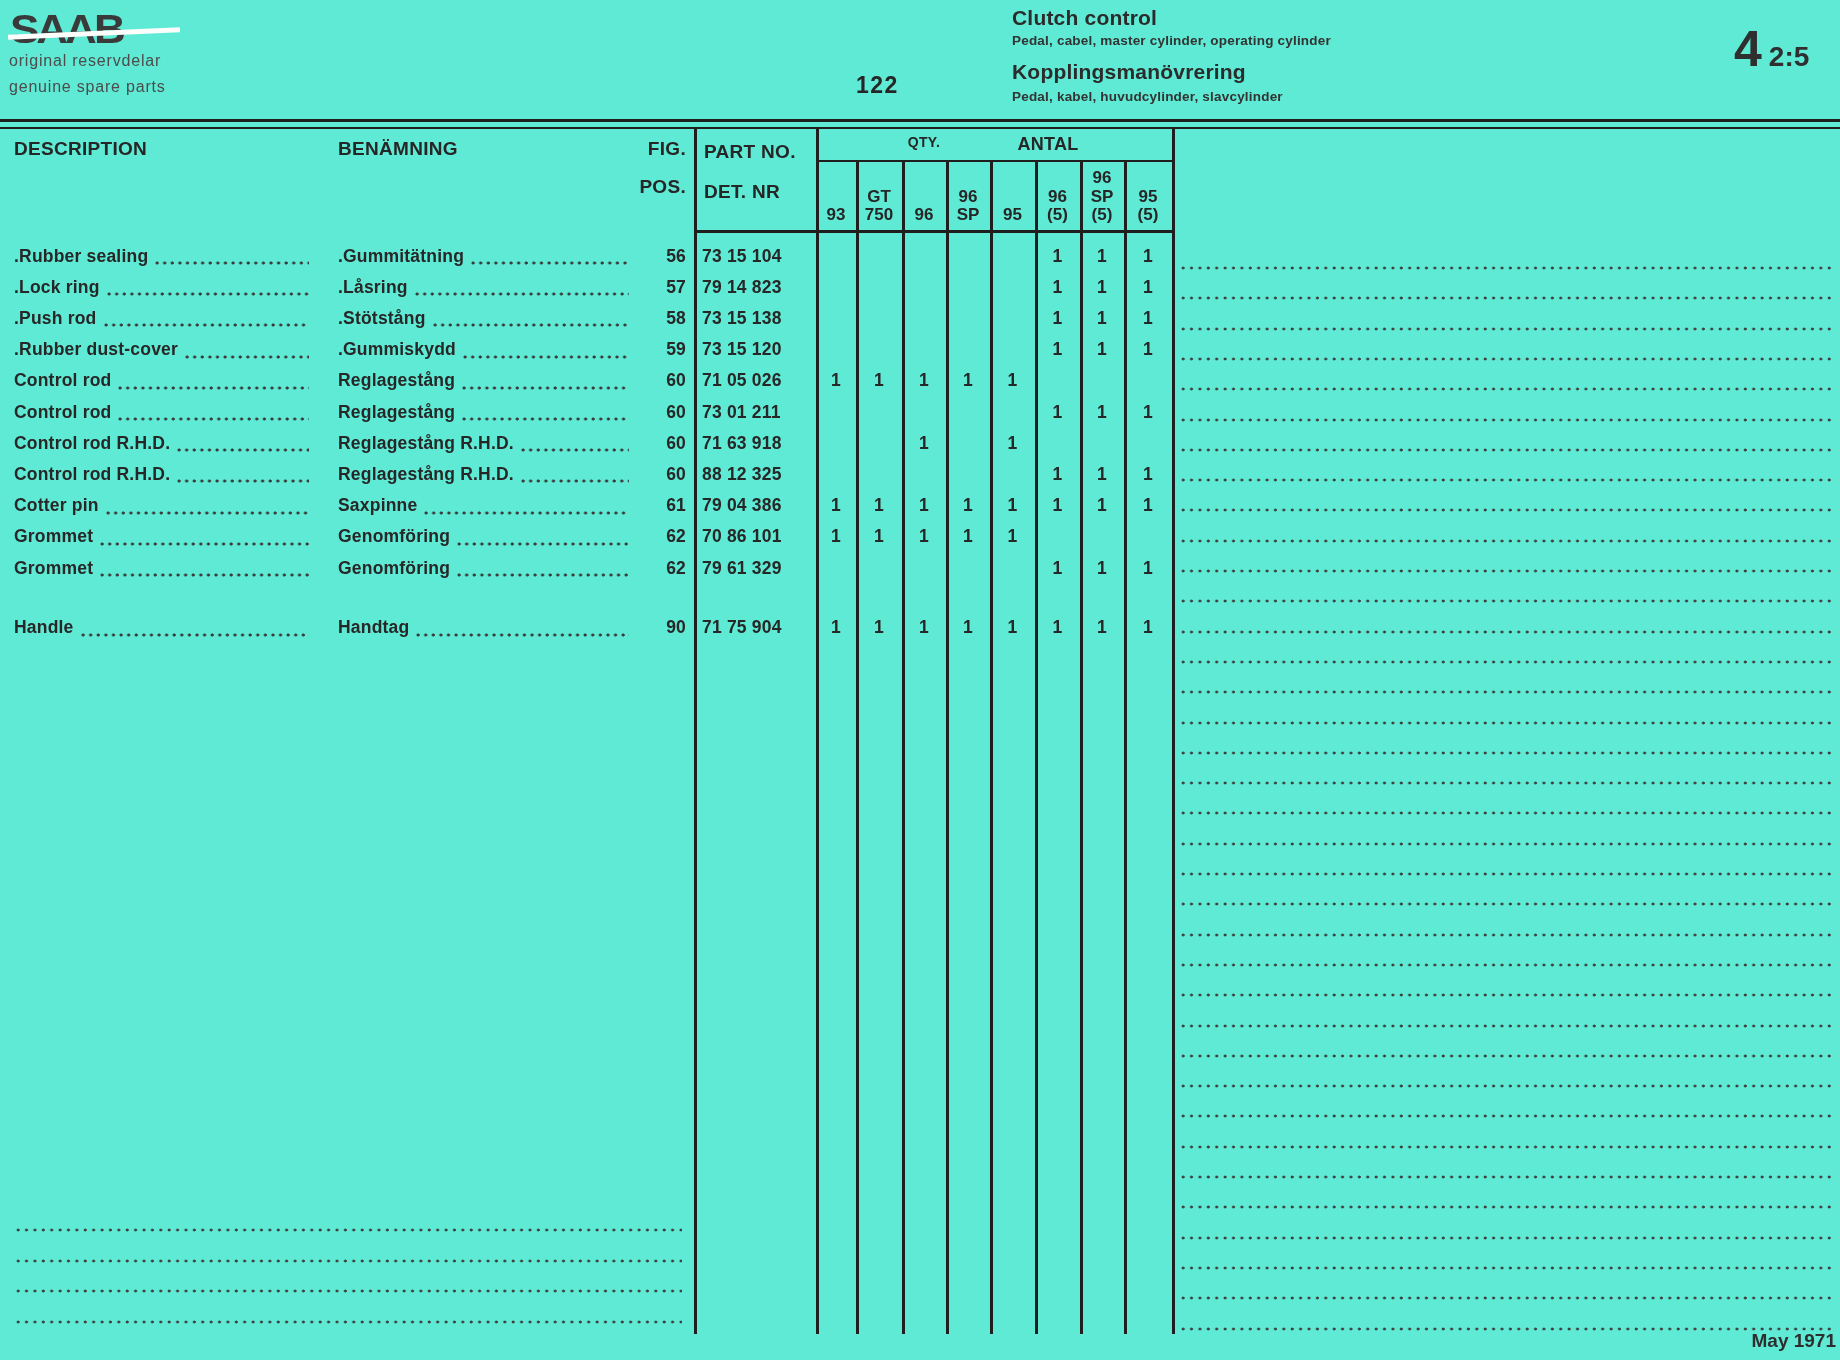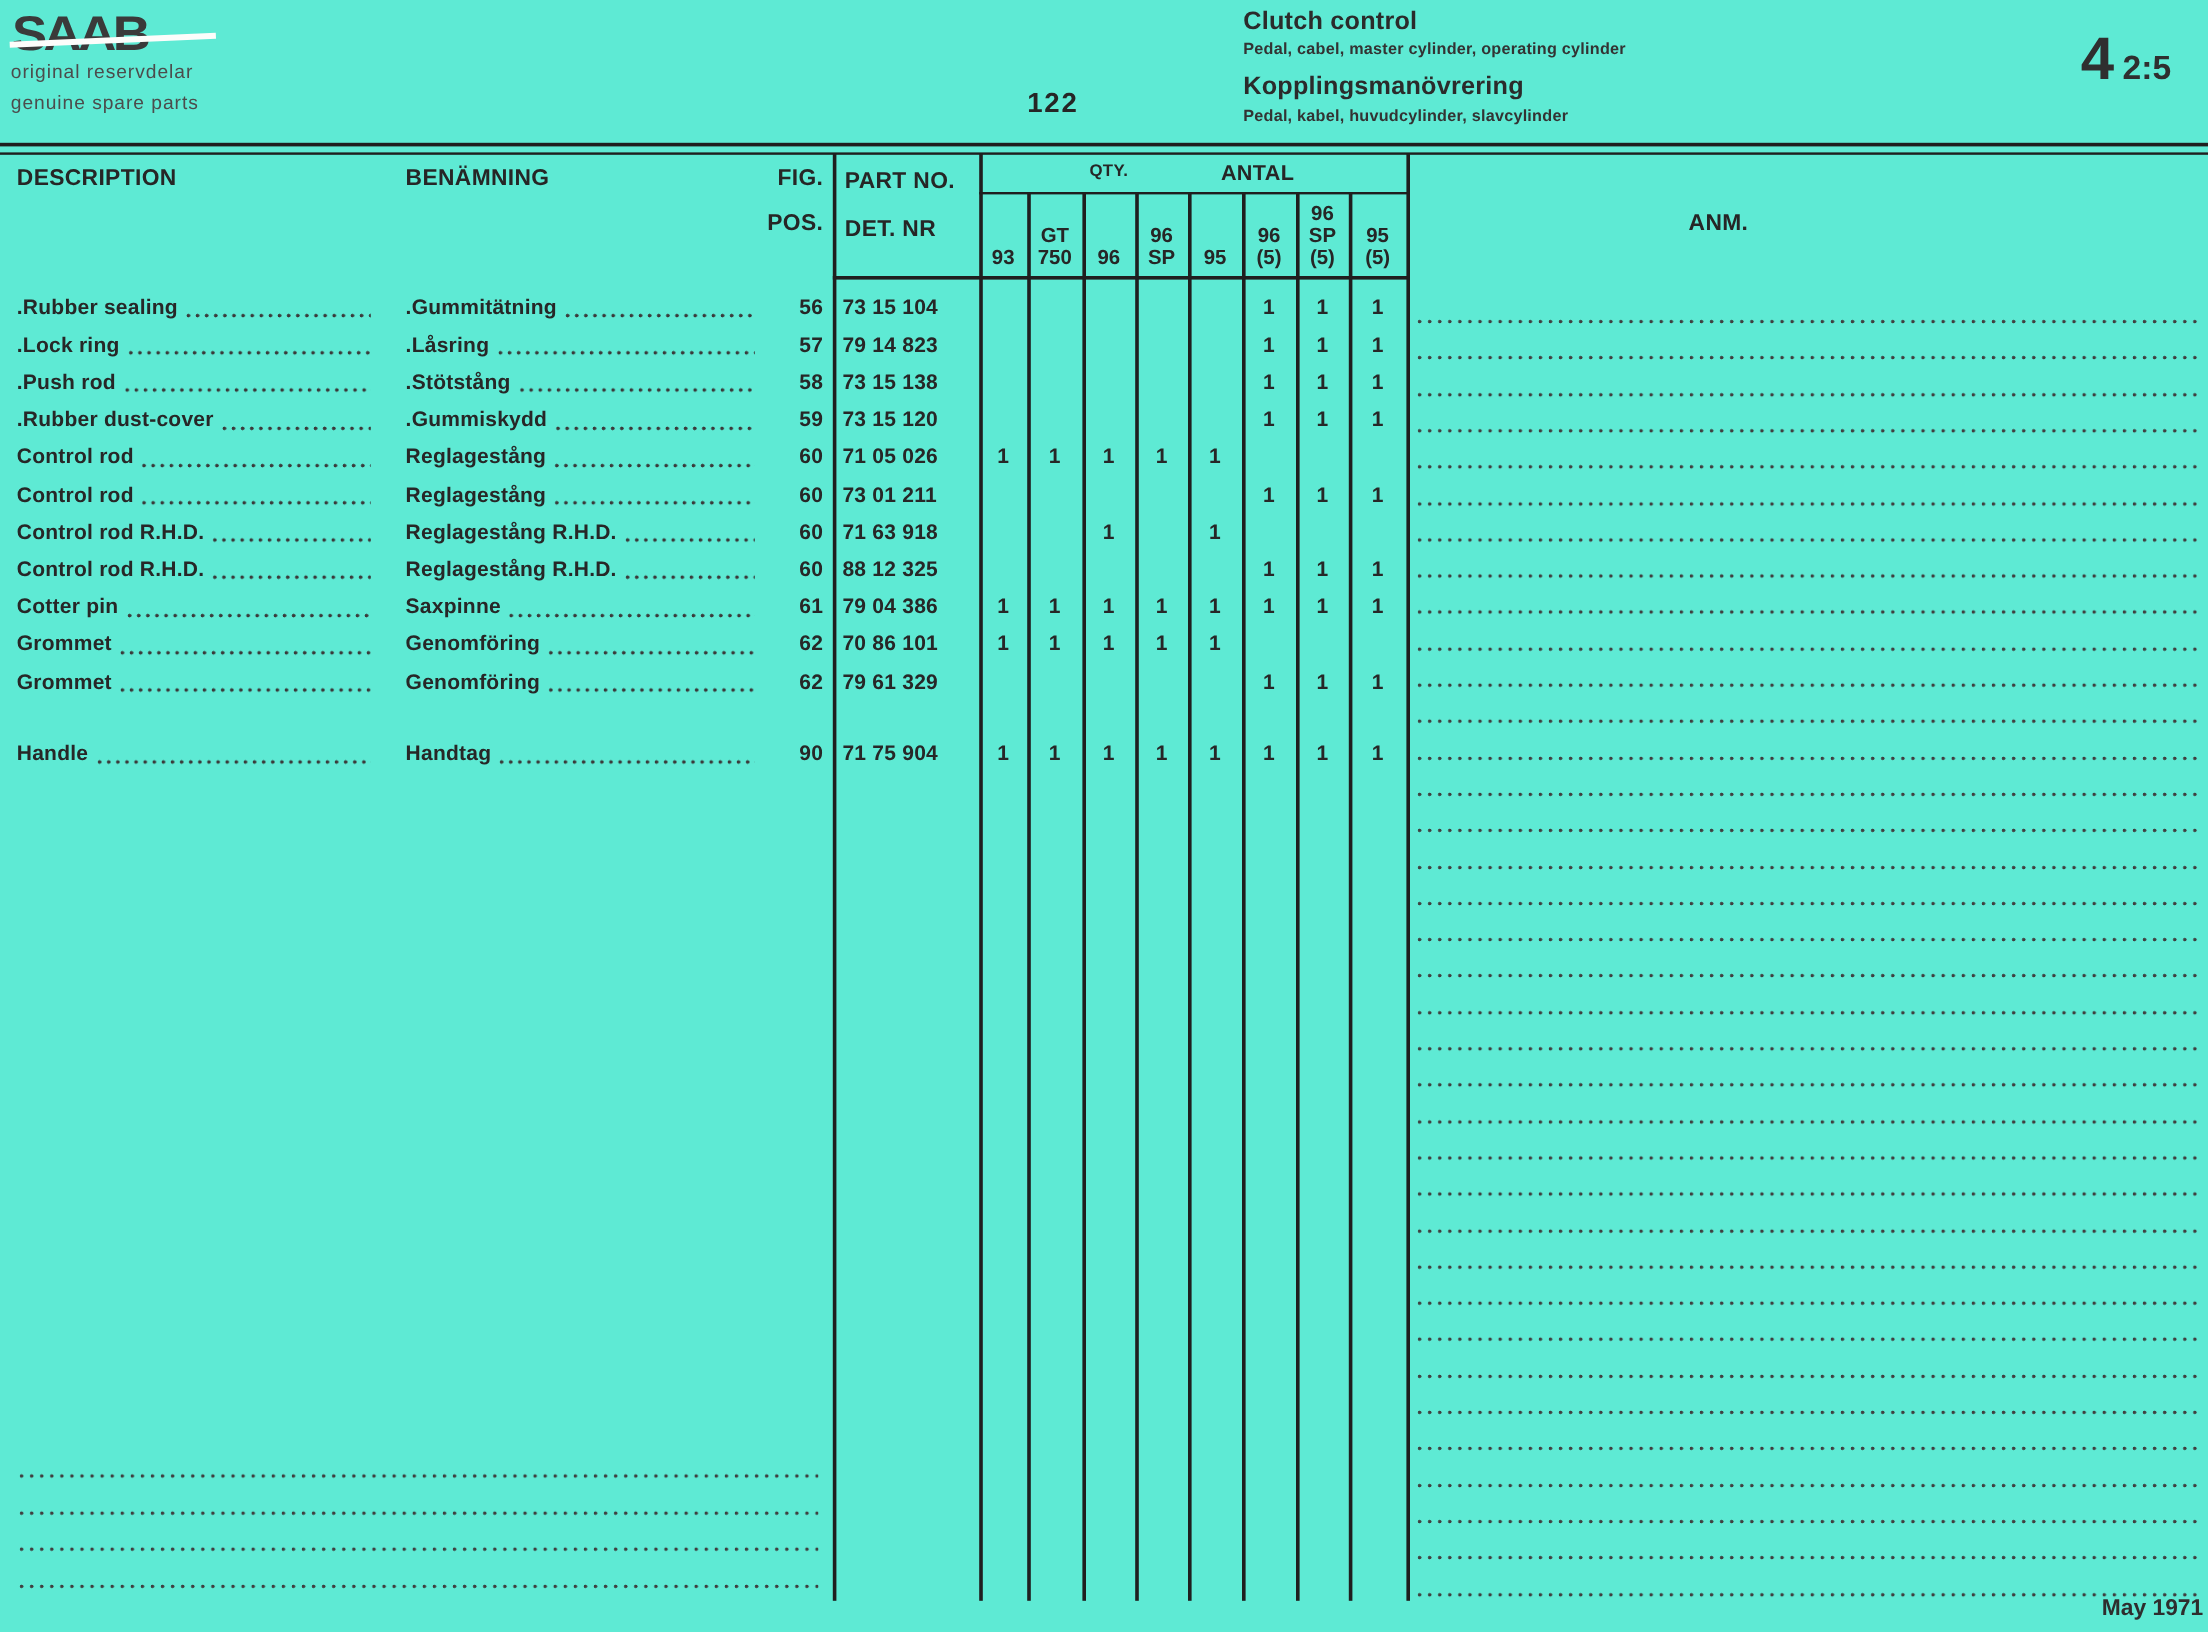--- a/index.html
+++ b/index.html
@@ -6,21 +6,21 @@
   .sheet{
     position:relative;width:1840px;height:1360px;background:#5eead4;
     font-family:"Liberation Sans",sans-serif;color:#2a2a2a;overflow:hidden;
   }
   .abs{position:absolute;}
   
   .logo{left:10px;top:4px;font-size:44px;font-weight:900;letter-spacing:-3px;color:#3a3a3a;transform:scaleY(.92);}
   .logo-slit{left:8px;top:31px;width:172px;height:5px;background:#fdfdfb;transform:rotate(-2.5deg);}
   .brand-sub{left:9px;font-size:16px;font-weight:500;color:#4c4c4c;letter-spacing:.8px;}
   .page-number{left:856px;top:72px;font-size:23px;font-weight:900;letter-spacing:1.5px;color:#262626;}
-  .sec{left:1036px;font-weight:900;color:#2b2b2b;}
+  .sec{left:1012px;font-weight:900;color:#2b2b2b;}
   .sec-title{font-size:21px;letter-spacing:.2px;}
   .sec-sub{font-size:13.5px;font-weight:800;letter-spacing:.2px;color:#333;}
   .ref{left:1734px;top:24px;display:flex;align-items:baseline;color:#2f2f2f;}
   .ref-major{font-size:50px;font-weight:900;line-height:1;}
   .ref-minor{font-size:28px;font-weight:700;margin-left:7px;}
   .footer-date{left:1640px;top:1330px;width:196px;text-align:right;font-size:19px;font-weight:700;color:#2e2e2e;}
   
   .hline,.vline{background:#1f1f1f;}
   
   .th{font-size:19px;font-weight:700;color:#262626;letter-spacing:.3px;white-space:nowrap;}
@@ -80,21 +80,20 @@
   <div class="abs vline" style="left:1124px;top:160px;width:2.5px;height:1174px;"></div>
 
   <div class="abs th" style="left:14px;top:138px;">DESCRIPTION</div>
   <div class="abs th" style="left:338px;top:138px;">BENÄMNING</div>
   <div class="abs th" style="left:616px;top:138px;width:70px;text-align:right;">FIG.</div>
   <div class="abs th" style="left:616px;top:176px;width:70px;text-align:right;">POS.</div>
   <div class="abs th" style="left:704px;top:141px;">PART NO.</div>
   <div class="abs th" style="left:704px;top:181px;">DET. NR</div>
   <div class="abs th" style="left:864px;top:134px;width:120px;text-align:center;font-size:14px;">QTY.</div>
   <div class="abs th" style="left:988px;top:134px;width:120px;text-align:center;font-size:18px;">ANTAL</div>
-  <div class="abs th" style="left:1152px;top:176px;width:560px;text-align:center;">ANM.</div>
 
   <div id="qty-subheads">
       <div class="qty-subhead" style="left: 816px; width: 40px;">
         <div>93</div>
       </div>
       <div class="qty-subhead" style="left: 856px; width: 46px;">
         <div>GT</div>
         <div>750</div>
       </div>
       <div class="qty-subhead" style="left: 902px; width: 44px;">

